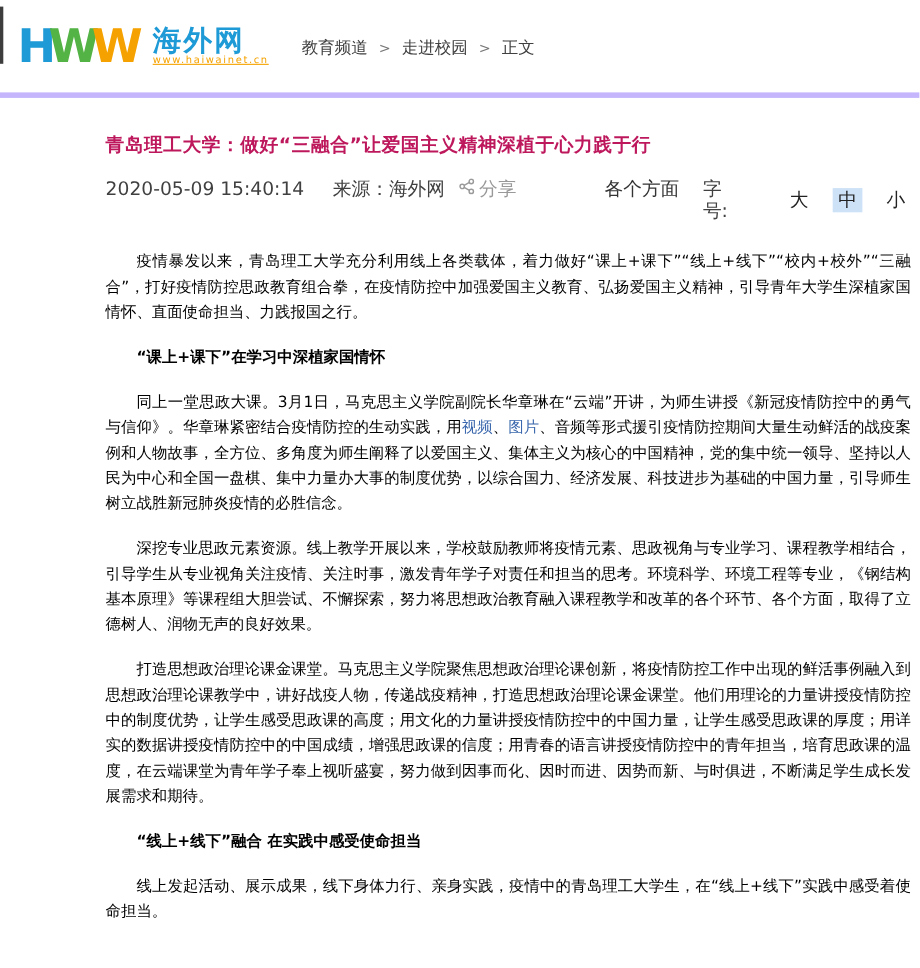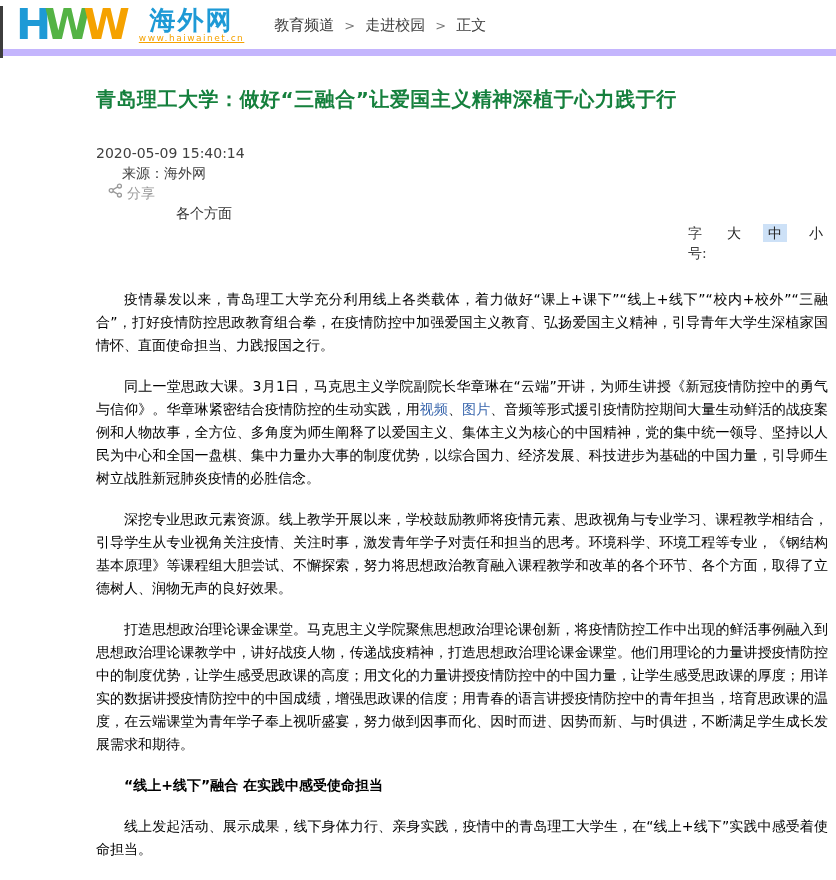--- a/index.html
+++ b/index.html
@@ -1,37 +1,37 @@
 <!DOCTYPE html>
 <html><head>
 <meta charset="utf-8">
 <style>
   html,body{margin:0;padding:0;background:#fff;}
   body{width:836px;height:880px;overflow:hidden;font-family:"DejaVu Sans","Liberation Sans",sans-serif;color:#000;position:relative;}
   .left-edge-bar{position:absolute;left:0;top:6px;width:3px;height:52px;background:#3d3d3d;}
   
-  header{display:flex;align-items:center;height:56px;border-bottom:7px solid #c4b5fd;padding-left:16px;box-sizing:border-box;}
+  header{display:flex;align-items:center;height:89px;border-bottom:5px solid #c4b5fd;padding-left:16px;box-sizing:border-box;}
   .logo{display:flex;align-items:center;text-decoration:none;cursor:pointer;}
   .logo-letters{font-weight:bold;font-size:42px;line-height:40px;letter-spacing:-7px;padding-right:10px;}
-  .logo-cn{display:flex;flex-direction:column;margin-left:6px;align-items:center;}
+  .logo-cn{display:flex;flex-direction:column;margin-left:6px;}
   .logo-name{color:#1e9ad6;font-weight:bold;font-size:26px;line-height:27px;letter-spacing:2px;}
   .logo-url{color:#f5a200;font-size:9px;letter-spacing:1.5px;margin-top:-1px;text-decoration:underline;}
   .breadcrumb{margin-left:30px;font-size:15px;color:#404040;padding-top:2px;}
   .breadcrumb .crumb{cursor:pointer;}
   .breadcrumb .crumb.current{cursor:default;font-family:Liberation Mono, monospace;}
   .breadcrumb .sep{margin:0 10px;color:#777;font-size:13px;}
   
   .article{margin-left:96px;width:732px;}
-  .title{font-size:20px;font-weight:bold;color:#15803d;margin:27px 0 0 0;letter-spacing:0.5px;line-height:33px;}
-  .meta{display:flex;align-items:flex-start;margin-top:27px;font-size:14px;color:#404040;line-height:20px;flex-direction:column;}
+  .title{font-size:17px;font-weight:bold;color:#be185d;margin:27px 0 0 0;letter-spacing:0.5px;line-height:33px;}
+  .meta{display:flex;align-items:flex-start;margin-top:13px;font-size:17px;color:#404040;line-height:20px;}
   .share{margin-left:12px;color:#999;display:inline-flex;align-items:flex-start;cursor:pointer;}
   .share svg{margin-right:4px;display:block;}
   .source{margin-left:26px;}
   .poster{margin-left:80px;color:#333;cursor:pointer;}
-  .fontsize{margin-left:auto;display:flex;align-items:flex-start;}
+  .fontsize{margin-left:auto;display:flex;align-items:center;gap:40px;}
   .fs-label{width:17px;word-break:break-all;line-height:20px;color:#404040;}
   .fs-opt{margin-left:17px;padding:1px 5px;cursor:pointer;color:#222;}
   .fs-opt.selected{background:#cde1f7;}
   
   .body{margin-top:25px;}
   .para,.subhead{font-size:14px;line-height:23px;margin:0 0 18px 0;text-indent:2em;color:#000;text-align:justify;}
   .subhead{font-weight:bold;}
   .inline-link{color:#3a67ad;text-decoration:none;cursor:pointer;}
 </style>
 </head>
@@ -68,19 +68,20 @@
     </span>
     <span class="poster">各个方面</span>
     <span class="fontsize">
       <span class="fs-label">字号:</span>
       <span id="fs-options"><span class="fs-opt">大</span><span class="fs-opt selected" style="background: rgb(205, 225, 247);">中</span><span class="fs-opt">小</span></span>
     </span>
   </div>
 
   <div class="body" id="article-body">
       <p class="para"><span>疫情暴发以来，青岛理工大学充分利用线上各类载体，着力做好“课上+课下”“线上+线下”“校内+校外”“三融合”，打好疫情防控思政教育组合拳，在疫情防控中加强爱国主义教育、弘扬爱国主义精神，引导青年大学生深植家国情怀、直面使命担当、力践报国之行。</span></p>
+      <p class="subhead"><span>“课上+课下”在学习中深植家国情怀</span></p>
       <p class="para"><span>同上一堂思政大课。3月1日，马克思主义学院副院长华章琳在“云端”开讲，为师生讲授《新冠疫情防控中的勇气与信仰》。华章琳紧密结合疫情防控的生动实践，用</span><a class="inline-link" style="color: rgb(58, 103, 173);">视频</a><span>、</span><a class="inline-link" style="color: rgb(58, 103, 173);">图片</a><span>、音频等形式援引疫情防控期间大量生动鲜活的战疫案例和人物故事，全方位、多角度为师生阐释了以爱国主义、集体主义为核心的中国精神，党的集中统一领导、坚持以人民为中心和全国一盘棋、集中力量办大事的制度优势，以综合国力、经济发展、科技进步为基础的中国力量，引导师生树立战胜新冠肺炎疫情的必胜信念。</span></p>
       <p class="para"><span>深挖专业思政元素资源。线上教学开展以来，学校鼓励教师将疫情元素、思政视角与专业学习、课程教学相结合，引导学生从专业视角关注疫情、关注时事，激发青年学子对责任和担当的思考。环境科学、环境工程等专业，《钢结构基本原理》等课程组大胆尝试、不懈探索，努力将思想政治教育融入课程教学和改革的各个环节、各个方面，取得了立德树人、润物无声的良好效果。</span></p>
       <p class="para"><span>打造思想政治理论课金课堂。马克思主义学院聚焦思想政治理论课创新，将疫情防控工作中出现的鲜活事例融入到思想政治理论课教学中，讲好战疫人物，传递战疫精神，打造思想政治理论课金课堂。他们用理论的力量讲授疫情防控中的制度优势，让学生感受思政课的高度；用文化的力量讲授疫情防控中的中国力量，让学生感受思政课的厚度；用详实的数据讲授疫情防控中的中国成绩，增强思政课的信度；用青春的语言讲授疫情防控中的青年担当，培育思政课的温度，在云端课堂为青年学子奉上视听盛宴，努力做到因事而化、因时而进、因势而新、与时俱进，不断满足学生成长发展需求和期待。</span></p>
       <p class="subhead"><span>“线上+线下”融合  在实践中感受使命担当</span></p>
       <p class="para"><span>线上发起活动、展示成果，线下身体力行、亲身实践，疫情中的青岛理工大学生，在“线上+线下”实践中感受着使命担当。</span></p>
     </div>
 </main>
 
 </body></html>

